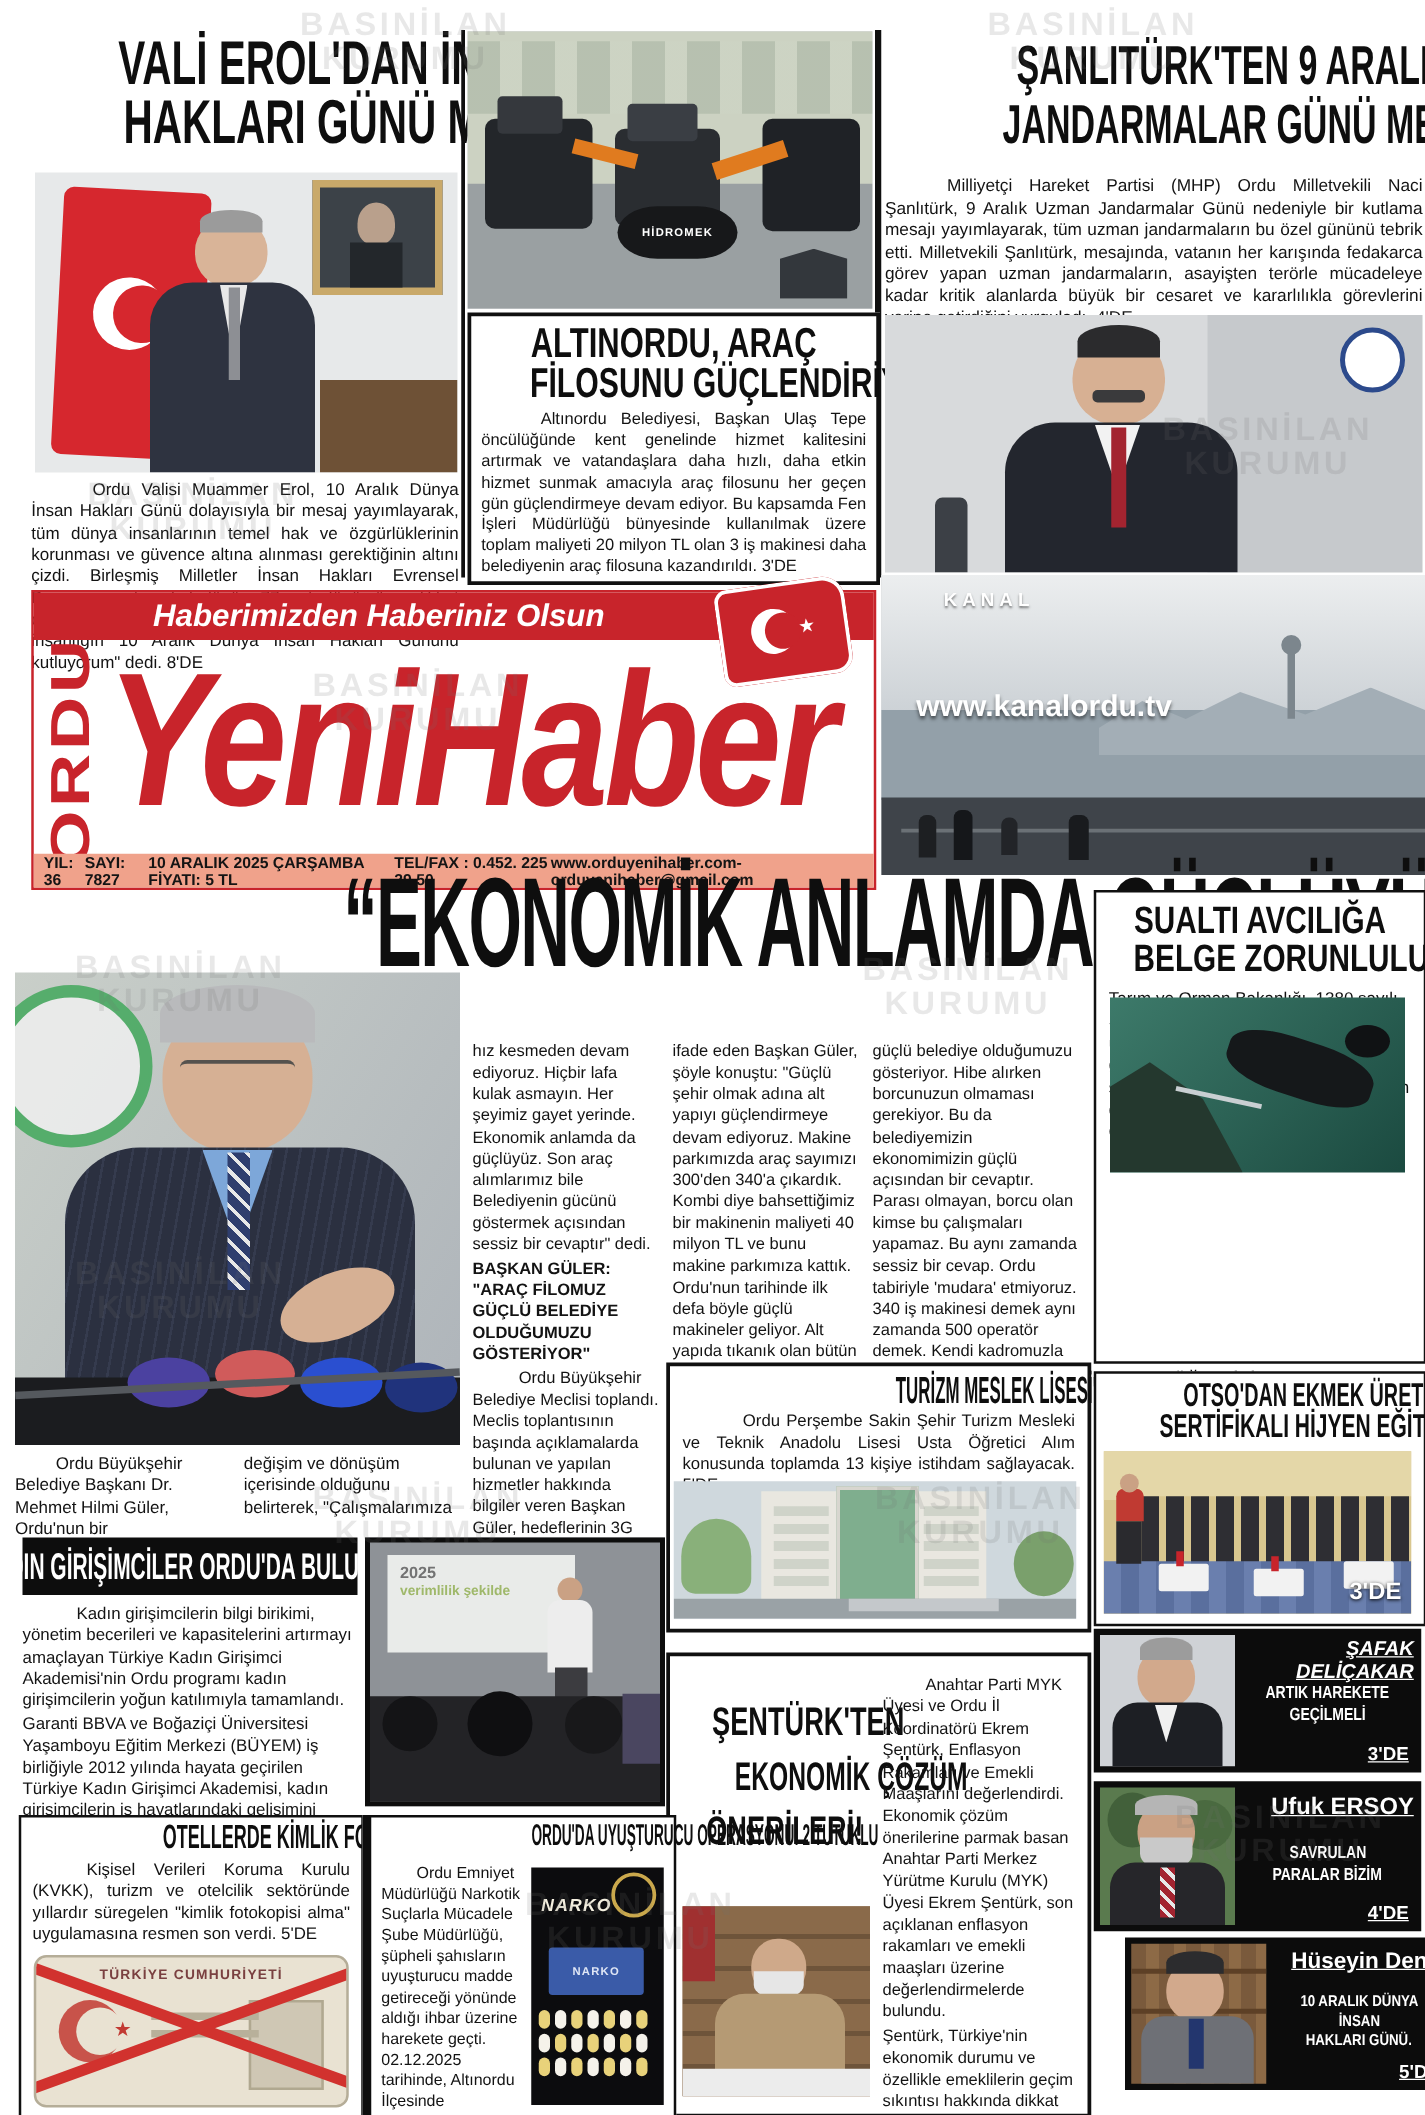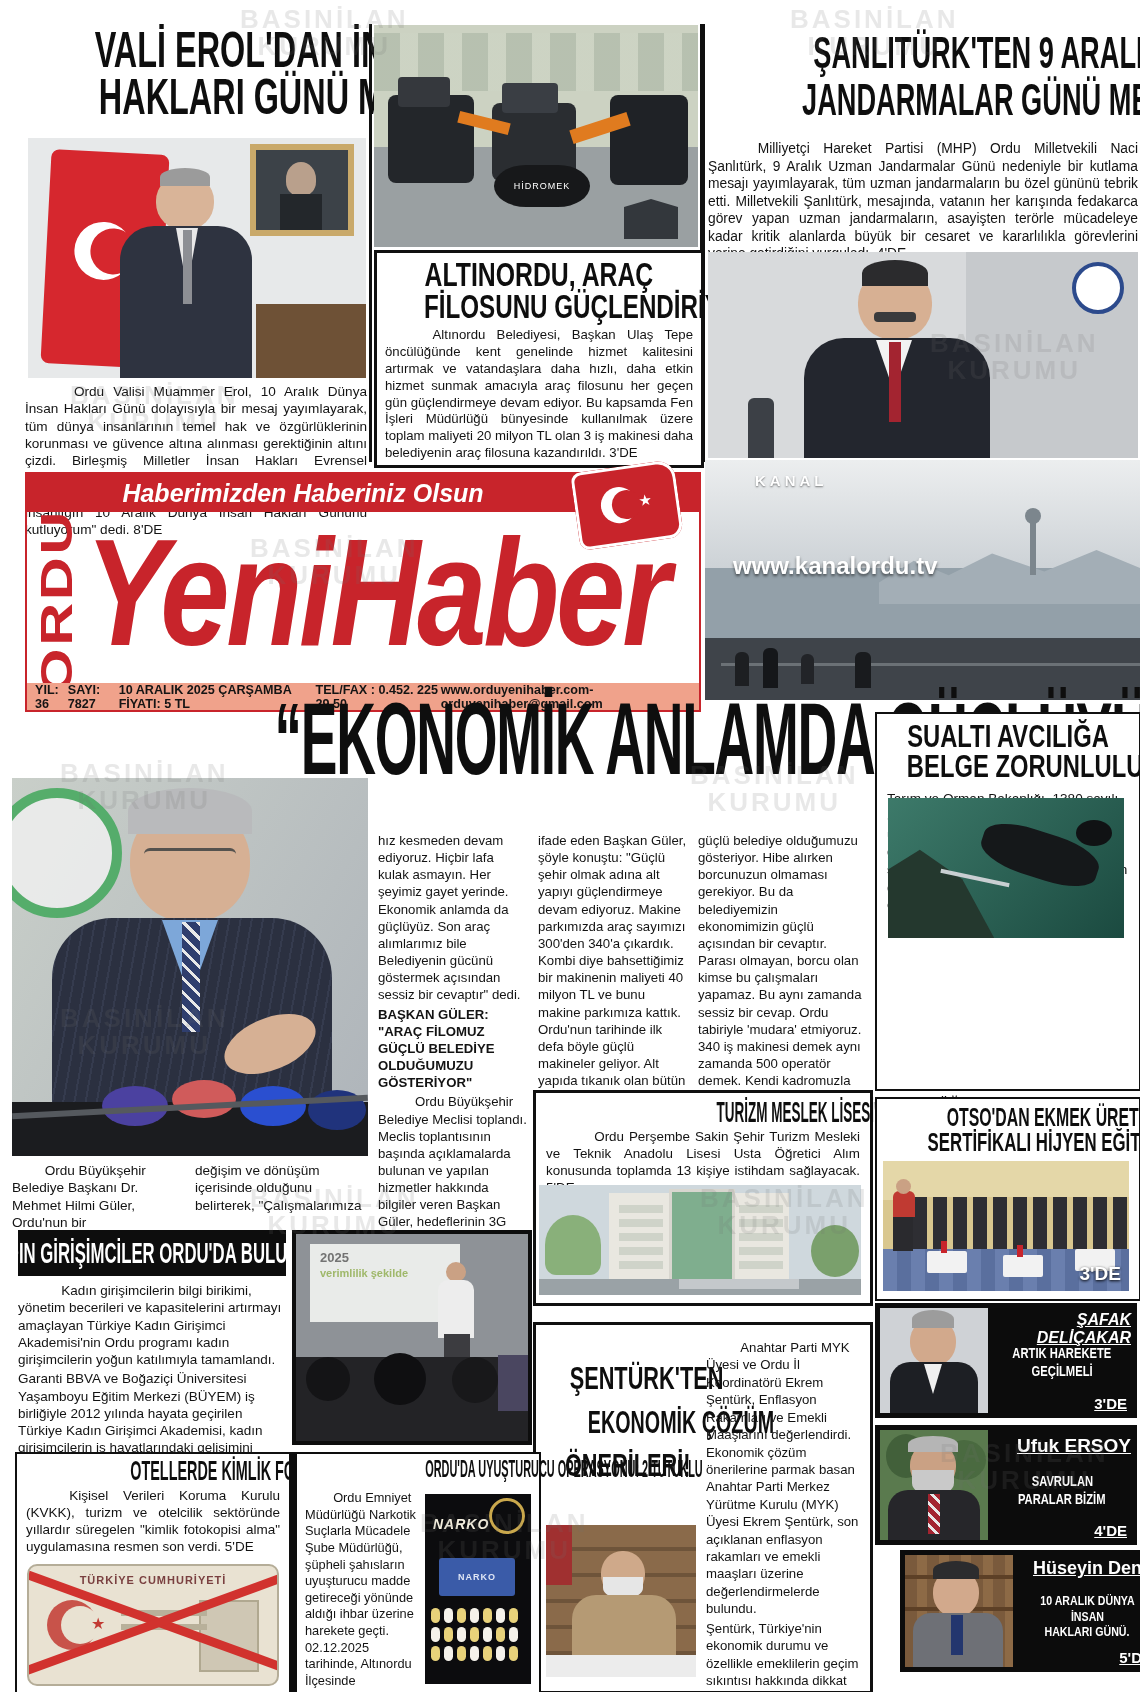--- a/index.html
+++ b/index.html
@@ -81,21 +81,21 @@
     <div class="abs" style="left:0;top:8px;width:100%;height:58px;background:repeating-linear-gradient(90deg,#aeb9a8 0 26px,#cdd4c4 26px 44px);opacity:.7;"></div>
     <div class="abs" style="left:0;bottom:0;width:100%;height:45%;background:#9aa0a2;"></div>
     <div class="abs" style="left:14px;top:70px;width:86px;height:88px;background:#23262a;border-radius:8px;"></div>
     <div class="abs" style="left:24px;top:52px;width:52px;height:30px;background:#35383d;border-radius:4px;"></div>
     <div class="abs" style="left:118px;top:78px;width:84px;height:78px;background:#2a2d31;border-radius:8px;"></div>
     <div class="abs" style="left:128px;top:58px;width:56px;height:30px;background:#3a3e44;border-radius:4px;"></div>
     <div class="abs" style="left:236px;top:70px;width:78px;height:90px;background:#1f2226;border-radius:8px;"></div>
     <div class="abs" style="left:196px;top:96px;width:60px;height:14px;background:#e07b1f;transform:rotate(-18deg);"></div>
     <div class="abs" style="left:84px;top:92px;width:52px;height:12px;background:#e07b1f;transform:rotate(14deg);"></div>
     <div class="abs" style="left:120px;top:140px;width:96px;height:42px;border-radius:40%/60%;background:#17181a;display:flex;align-items:center;justify-content:center;">
-      <span style="color:#fff;font-size:9px;font-weight:normal;letter-spacing:1px;">HİDROMEK</span>
+      <span style="color:#fff;font-size:9px;font-weight:bold;letter-spacing:1px;">HİDROMEK</span>
     </div>
     <div class="abs" style="left:250px;bottom:8px;width:54px;height:40px;background:#33373c;clip-path:polygon(0 100%,100% 100%,100% 20%,50% 0,0 20%);"></div>
   </div>
   <div class="abs box" style="left:374px;top:250px;width:324px;height:212px;">
     <div class="hl" style="margin-top:6px;font-size:31px;">
       <span class="cond" style="transform:scaleX(.8) scaleY(1.08);">ALTINORDU, ARAÇ</span><br>
       <span class="cond" style="transform:scaleX(.78) scaleY(1.08);">FİLOSUNU GÜÇLENDİRİYOR</span>
     </div>
     <div class="body-txt ind" style="padding:4px 8px 0 8px;font-size:13.2px;">
       <p>Altınordu Belediyesi, Başkan Ulaş Tepe öncülüğünde kent genelinde hizmet kalitesini artırmak ve vatandaşlara daha hızlı, daha etkin hizmet sunmak amacıyla araç filosunu her geçen gün güçlendirmeye devam ediyor. Bu kapsamda Fen İşleri Müdürlüğü bünyesinde kullanılmak üzere toplam maliyeti 20 milyon TL olan 3 iş makinesi daha belediyenin araç filosuna kazandırıldı. 3'DE</p>

